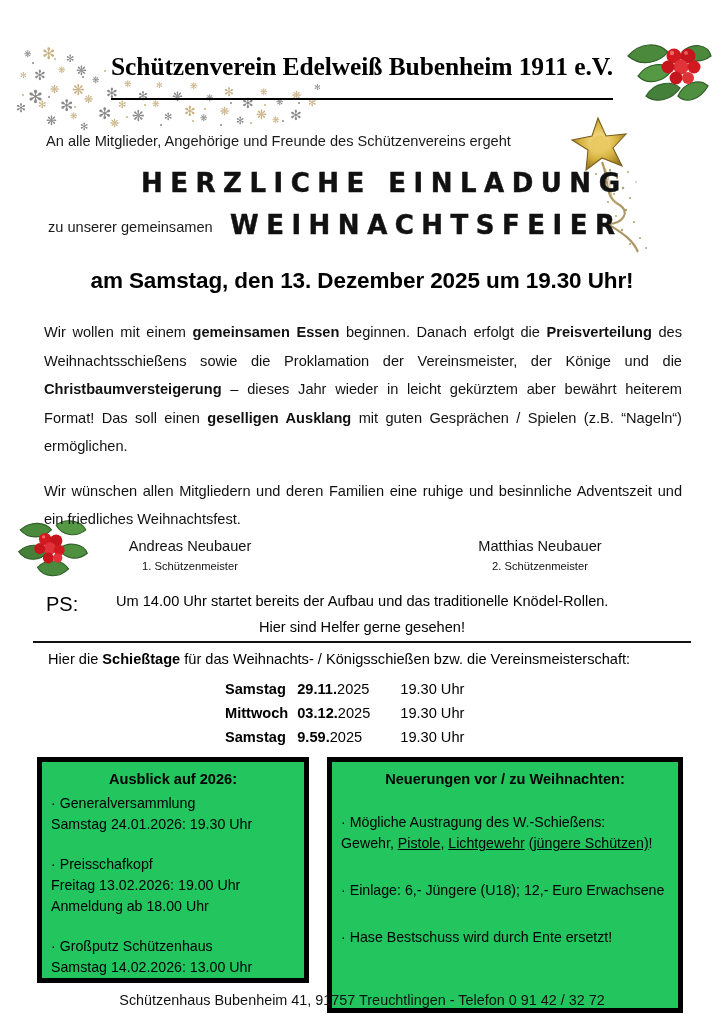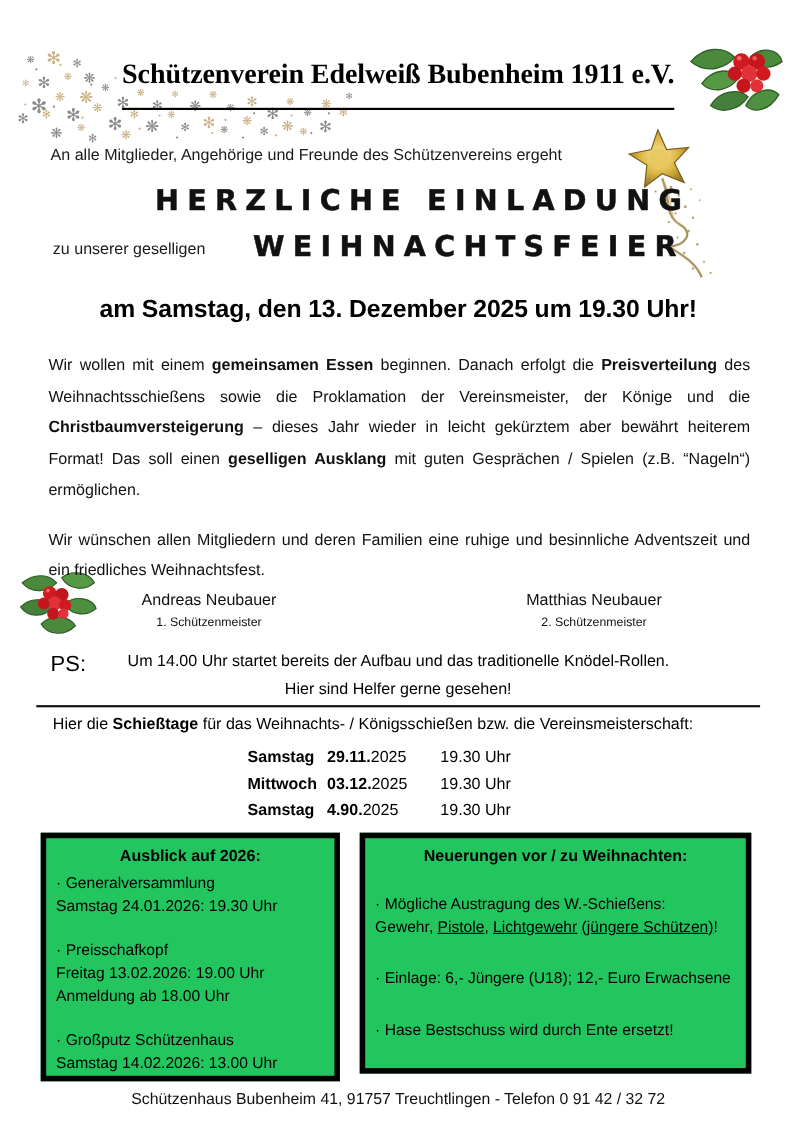--- a/index.html
+++ b/index.html
@@ -199,21 +199,21 @@
     position: absolute;
     border: 5px solid #000;
     background: #22c55e;
     box-sizing: border-box;
     font-family: "Liberation Sans", sans-serif;
     font-size: 14.2px;
     line-height: 21px;
     color: #000;
   }
   .box.left  { left: 37px;  top: 757px; width: 272px; height: 226px; }
-  .box.right { left: 327px; top: 757px; width: 356px; height: 219px; }
+  .box.right { left: 327px; top: 757px; width: 356px; height: 256px; }
   .box .box-inner { padding: 7px 9px 0 9px; }
   .box .box-title {
     text-align: center;
     font-weight: bold;
     font-size: 14.6px;
     margin-bottom: 3px;
   }
   .box .row { white-space: nowrap; }
   .box .spacer { height: 19px; }
   .box u { text-decoration: underline; }
@@ -381,21 +381,21 @@
   </div>
 
   <div class="club-title">
     <span>Schützenverein Edelweiß Bubenheim 1911 e.V.</span>
   </div>
 
   <div class="intro-line-1">An alle Mitglieder, Angehörige und Freunde des Schützenvereins ergeht</div>
 
   <div class="display einladung">HERZLICHE EINLADUNG</div>
 
-  <div class="intro-line-2">zu unserer geselligen</div>
+  <div class="intro-line-2">zu unserer gemeinsamen</div>
 
   <div class="display feier">WEIHNACHTSFEIER</div>
 
   <div class="date-headline">am Samstag, den 13. Dezember 2025 um 19.30 Uhr!</div>
 
   <div class="body-block">
     <p><span>Wir wollen mit einem </span><b>gemeinsamen Essen</b><span> beginnen. Danach erfolgt die </span><b>Preisverteilung</b><span> des Weihnachtsschießens sowie die Proklamation der Vereinsmeister, der Könige und die </span><b>Christbaumversteigerung</b><span> – dieses Jahr wieder in leicht gekürztem aber bewährt heiterem Format! Das soll einen </span><b>geselligen Ausklang</b><span> mit guten Gesprächen / Spielen (z.B. “Nageln“) ermöglichen.</span></p>
     <p>Wir wünschen allen Mitgliedern und deren Familien eine ruhige und besinnliche Adventszeit und ein friedliches Weihnachtsfest.</p>
   </div>
 
@@ -423,21 +423,21 @@
           <td class="date"><b>29.11.</b>2025</td>
           <td class="time">19.30 Uhr</td>
         </tr>
         <tr>
           <td class="day">Mittwoch</td>
           <td class="date"><b>03.12.</b>2025</td>
           <td class="time">19.30 Uhr</td>
         </tr>
         <tr>
           <td class="day">Samstag</td>
-          <td class="date"><b>4.90.</b>2025</td>
+          <td class="date"><b>9.59.</b>2025</td>
           <td class="time">19.30 Uhr</td>
         </tr>
       </tbody>
   </table>
 
   <div class="box left">
     <div class="box-inner">
       <div class="box-title">Ausblick auf 2026:</div>
       <div class="row">· Generalversammlung</div>
       <div class="row">Samstag    24.01.2026:   19.30 Uhr</div>

